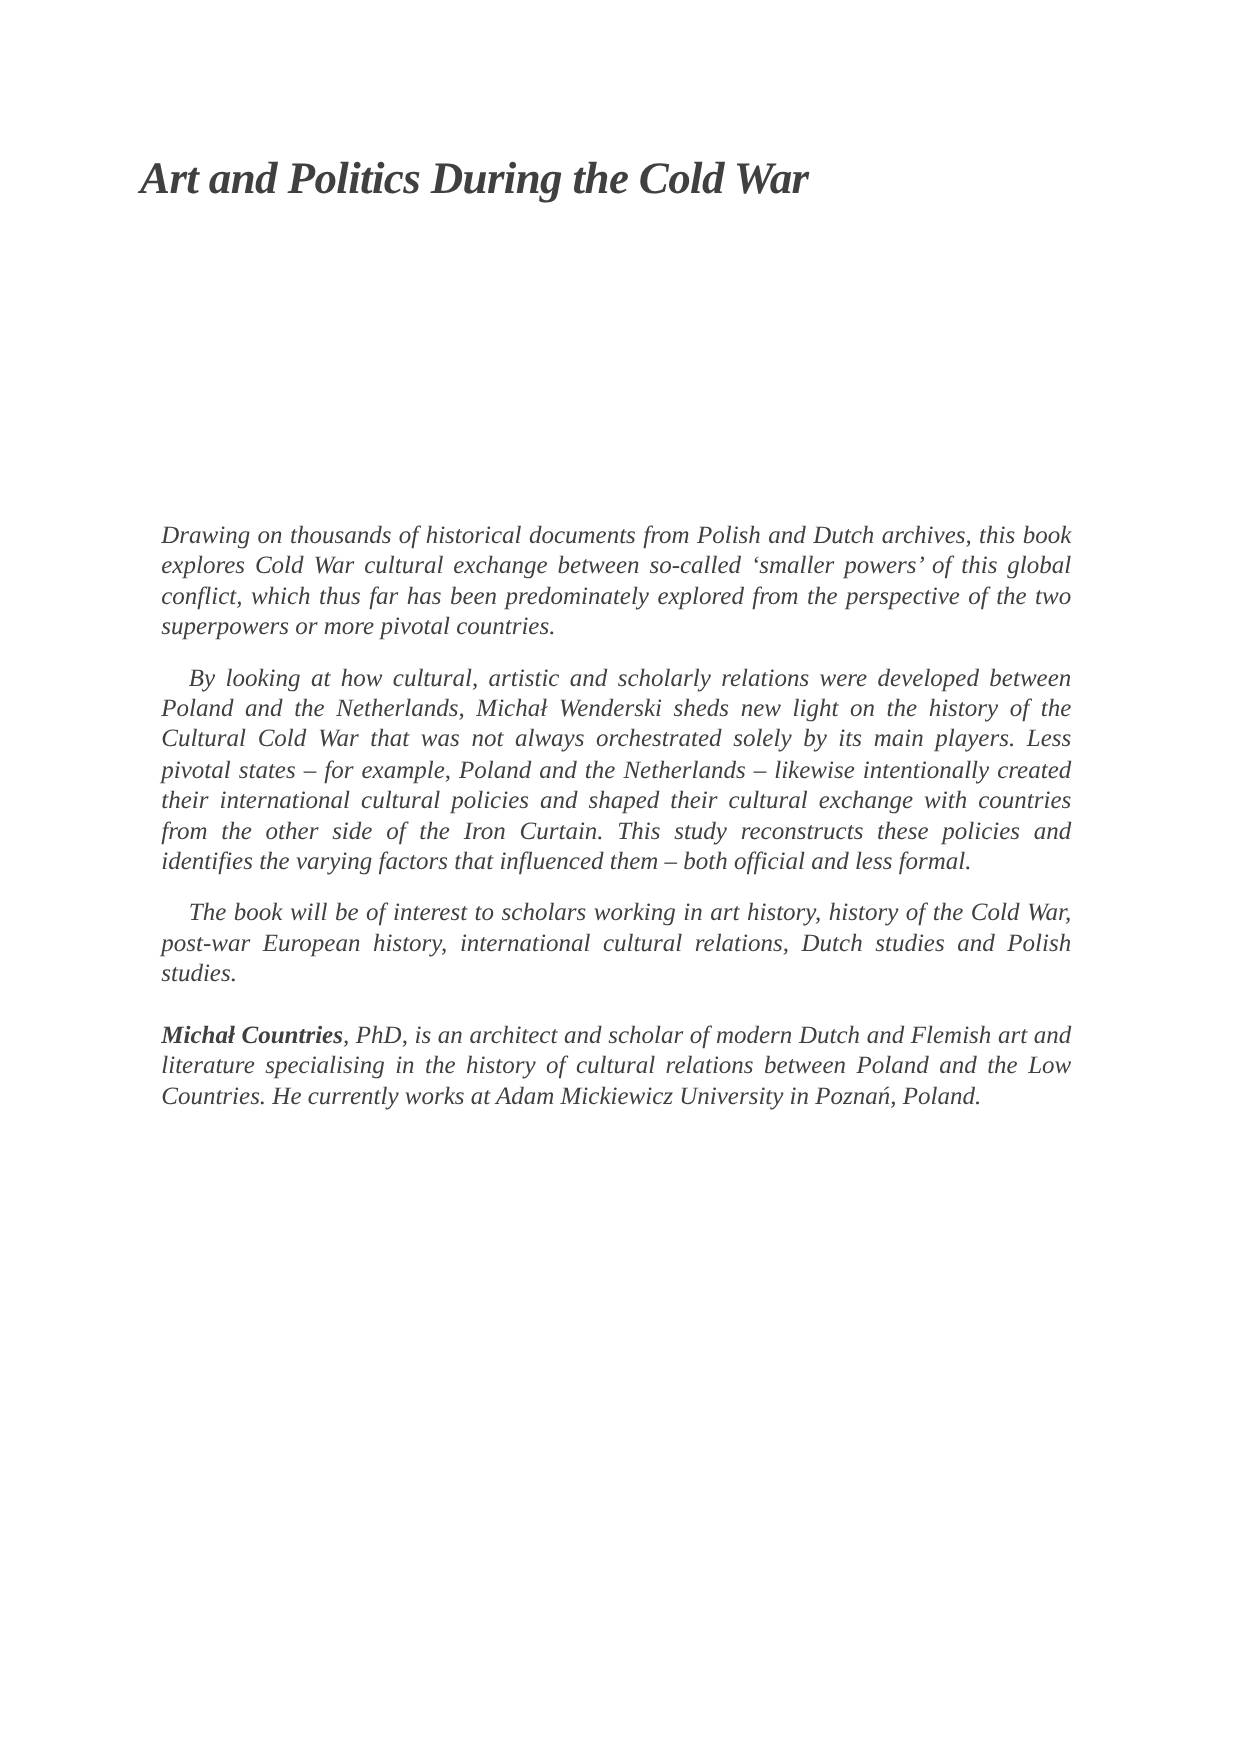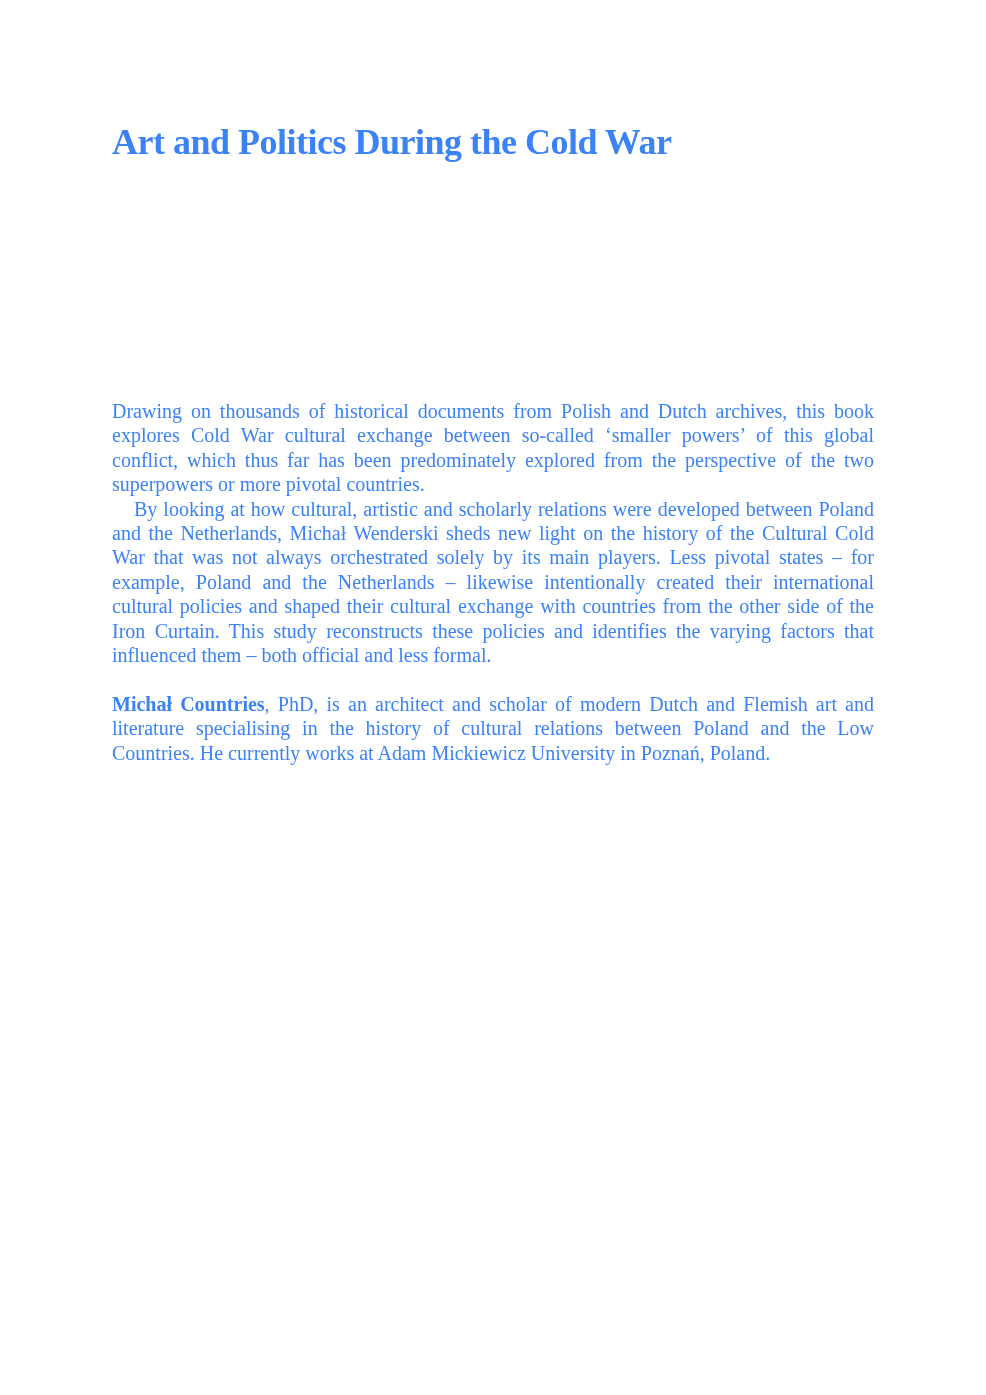--- a/index.html
+++ b/index.html
@@ -7,21 +7,22 @@
     padding: 0;
     background: #ffffff;
   }
   .page {
     position: relative;
     width: 986px;
     height: 1246px;
     background: #ffffff;
     overflow: hidden;
     font-family: "Liberation Serif", "DejaVu Serif", serif;
-    color: #3b82f6;
+    color: #404040;
+    font-style: italic;
   }
   .title {
     position: absolute;
     left: 112px;
     top: 121px;
     margin: 0;
     font-size: 36px;
     font-weight: bold;
     letter-spacing: -0.5px;
     line-height: 1.2;
@@ -31,21 +32,21 @@
     position: absolute;
     left: 112px;
     top: 399px;
     width: 762px;
     font-size: 20px;
     line-height: 24.4px;
     text-align: justify;
     text-justify: inter-word;
   }
   .para {
-    margin: 0;
+    margin: 17px;
     padding: 0;
   }
   .para.indent {
     text-indent: 22px;
   }
   .para.bio {
     margin-top: 24.4px;
   }
   .author-name {
     font-weight: bold;
@@ -57,18 +58,19 @@
 <div class="page">
 
   <h1 class="title">Art and Politics During the Cold War</h1>
 
   <div class="text-block">
 
     <p class="para">Drawing on thousands of historical documents from Polish and Dutch archives, this book explores Cold War cultural exchange between so-called ‘smaller powers’ of this global conflict, which thus far has been predominately explored from the perspective of the two superpowers or more pivotal countries.</p>
 
     <p class="para indent">By looking at how cultural, artistic and scholarly relations were developed between Poland and the Netherlands, Michał Wenderski sheds new light on the history of the Cultural Cold War that was not always orchestrated solely by its main players. Less pivotal states – for example, Poland and the Netherlands – likewise intentionally created their international cultural policies and shaped their cultural exchange with countries from the other side of the Iron Curtain. This study reconstructs these policies and identifies the varying factors that influenced them – both official and less formal.</p>
 
+    <p class="para indent">The book will be of interest to scholars working in art history, history of the Cold War, post-war European history, international cultural relations, Dutch studies and Polish studies.</p>
 
     <p class="para bio"><span class="author-name">Michał Countries</span><span>, PhD, is an architect and scholar of modern Dutch and Flemish art and literature specialising in the history of cultural relations between Poland and the Low Countries. He currently works at Adam Mickiewicz University in Poznań, Poland.</span></p>
 
   </div>
 
 </div>
 
 </body></html>

